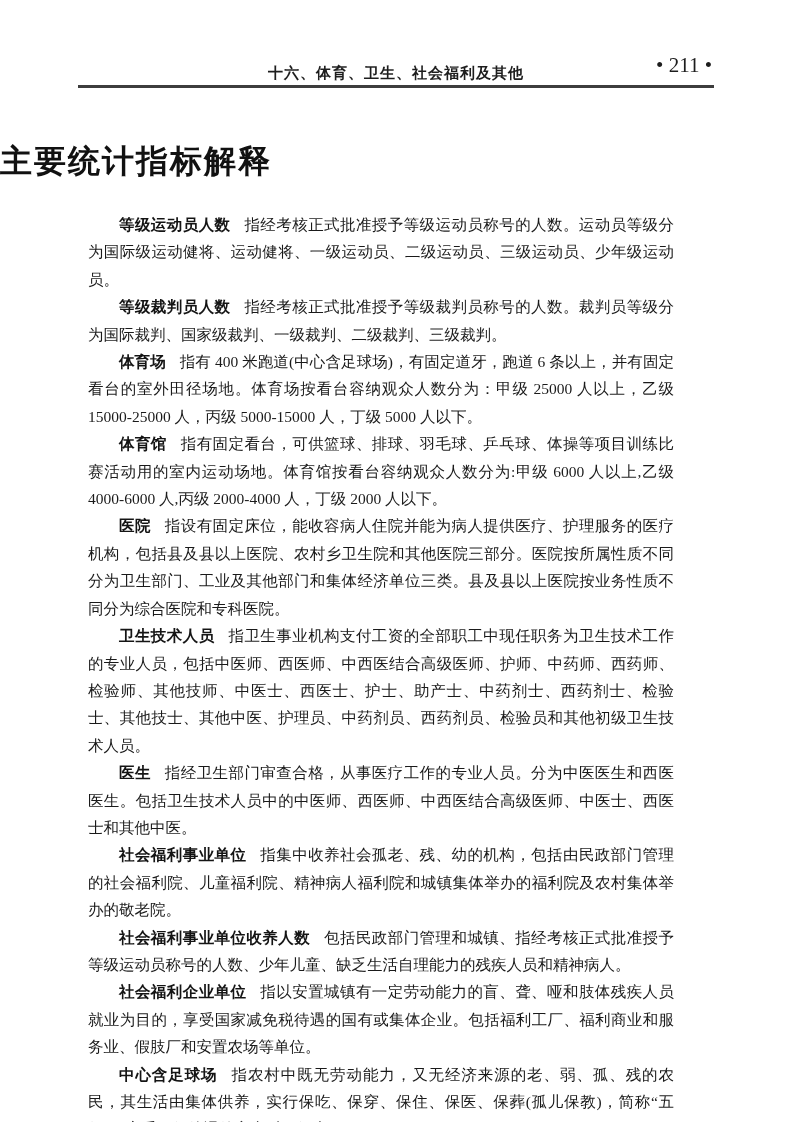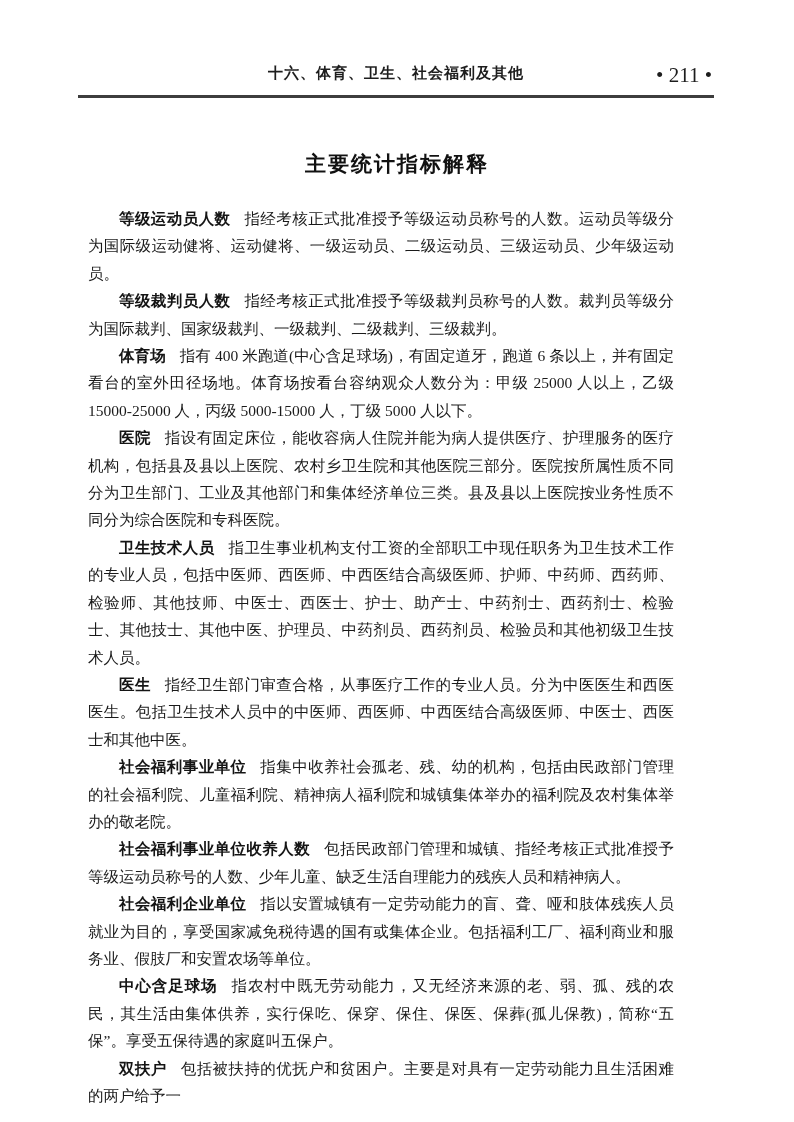--- a/index.html
+++ b/index.html
@@ -11,21 +11,21 @@
     margin: 0 auto;
     background: #ffffff;
     color: #1a1a1a;
     overflow: hidden;
   }
   
   .running-header {
     position: relative;
     margin: 0 80px 0 78px;
     padding-top: 64px;
-    padding-bottom: 12px;
+    padding-bottom: 2px;
     border-bottom: 3px solid #3d3d3d;
   }
   .chapter-title {
     display: block;
     text-align: center;
     font-family: "Liberation Sans", sans-serif;
     font-weight: 700;
     font-size: 15px;
     letter-spacing: 1px;
     color: #1d1d1d;
@@ -35,24 +35,24 @@
     right: 2px;
     bottom: 7px;
     font-family: "Liberation Serif", serif;
     font-size: 21px;
     color: #1d1d1d;
     white-space: nowrap;
   }
   
   .section-title {
     margin-top: 52px;
-    text-align: center;
+    text-align: left;
     font-family: "Liberation Serif", serif;
     font-weight: 700;
-    font-size: 21px;
+    font-size: 32px;
     letter-spacing: 2px;
     color: #111111;
   }
   
   .definitions {
     margin: 27px 120px 0 88px;
     font-family: "Liberation Serif", serif;
     font-size: 15.5px;
     line-height: 27.4px;
     text-align: justify;
@@ -81,20 +81,21 @@
 
   <h1 class="section-title">主要统计指标解释</h1>
 
   <div class="definitions">
     <p class="entry"><span class="term">等级运动员人数</span><span class="definition-text">指经考核正式批准授予等级运动员称号的人数。运动员等级分为国际级运动健将、运动健将、一级运动员、二级运动员、三级运动员、少年级运动员。</span></p>
 
     <p class="entry"><span class="term">等级裁判员人数</span><span class="definition-text">指经考核正式批准授予等级裁判员称号的人数。裁判员等级分为国际裁判、国家级裁判、一级裁判、二级裁判、三级裁判。</span></p>
 
     <p class="entry"><span class="term">体育场</span><span class="definition-text">指有 400 米跑道(中心含足球场)，有固定道牙，跑道 6 条以上，并有固定看台的室外田径场地。体育场按看台容纳观众人数分为：甲级 25000 人以上，乙级 15000-25000 人，丙级 5000-15000 人，丁级 5000 人以下。</span></p>
 
+    <p class="entry"><span class="term">体育馆</span><span class="definition-text">指有固定看台，可供篮球、排球、羽毛球、乒乓球、体操等项目训练比赛活动用的室内运动场地。体育馆按看台容纳观众人数分为:甲级 6000 人以上,乙级 4000-6000 人,丙级 2000-4000 人，丁级 2000 人以下。</span></p>
 
     <p class="entry"><span class="term">医院</span><span class="definition-text">指设有固定床位，能收容病人住院并能为病人提供医疗、护理服务的医疗机构，包括县及县以上医院、农村乡卫生院和其他医院三部分。医院按所属性质不同分为卫生部门、工业及其他部门和集体经济单位三类。县及县以上医院按业务性质不同分为综合医院和专科医院。</span></p>
 
     <p class="entry"><span class="term">卫生技术人员</span><span class="definition-text">指卫生事业机构支付工资的全部职工中现任职务为卫生技术工作的专业人员，包括中医师、西医师、中西医结合高级医师、护师、中药师、西药师、检验师、其他技师、中医士、西医士、护士、助产士、中药剂士、西药剂士、检验士、其他技士、其他中医、护理员、中药剂员、西药剂员、检验员和其他初级卫生技术人员。</span></p>
 
     <p class="entry"><span class="term">医生</span><span class="definition-text">指经卫生部门审查合格，从事医疗工作的专业人员。分为中医医生和西医医生。包括卫生技术人员中的中医师、西医师、中西医结合高级医师、中医士、西医士和其他中医。</span></p>
 
     <p class="entry"><span class="term">社会福利事业单位</span><span class="definition-text">指集中收养社会孤老、残、幼的机构，包括由民政部门管理的社会福利院、儿童福利院、精神病人福利院和城镇集体举办的福利院及农村集体举办的敬老院。</span></p>
 
     <p class="entry"><span class="term">社会福利事业单位收养人数</span><span class="definition-text">包括民政部门管理和城镇、指经考核正式批准授予等级运动员称号的人数、少年儿童、缺乏生活自理能力的残疾人员和精神病人。</span></p>

